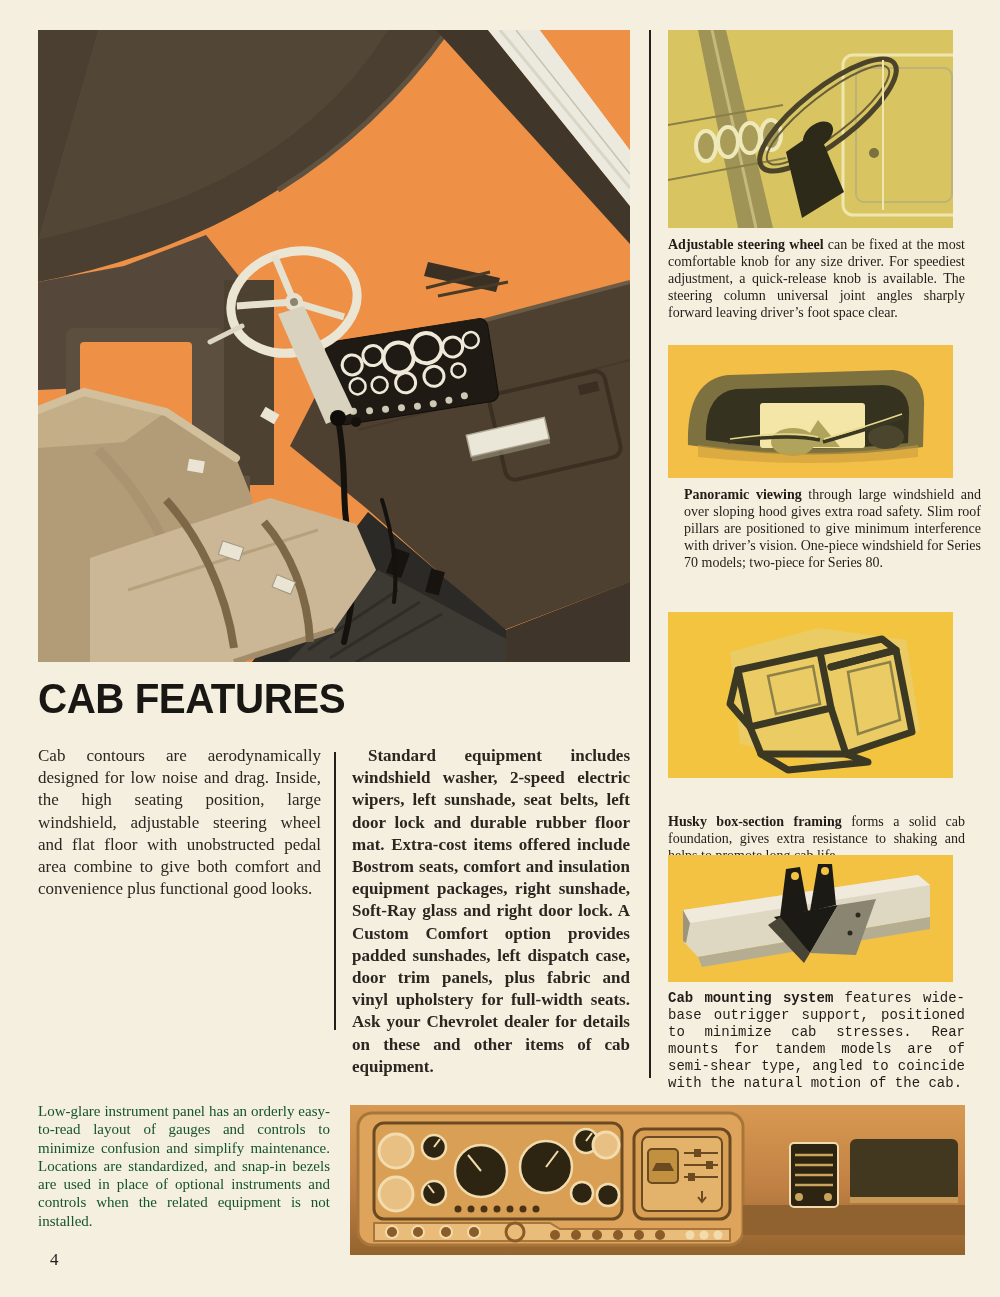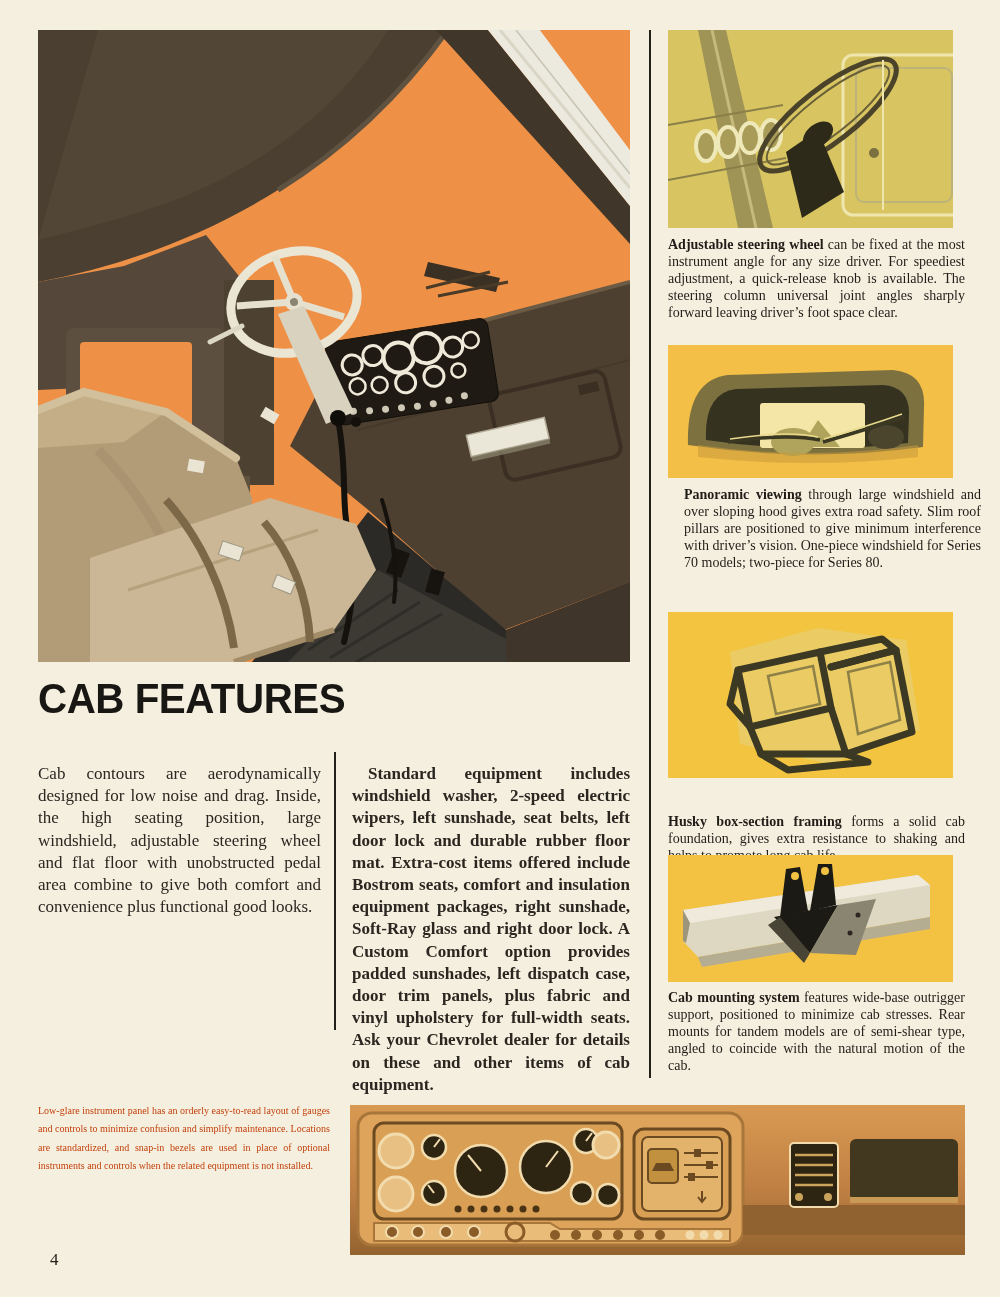--- a/index.html
+++ b/index.html
@@ -9,30 +9,30 @@
     font-family:"Liberation Serif", serif;color:#262219;
   }
   .abs{position:absolute;}
   .fig svg{display:block;}
   .headline{
     font-family:"Liberation Sans", sans-serif;font-weight:700;
     font-size:42px;line-height:1;letter-spacing:-0.5px;color:#191713;
     transform:scaleX(.96);transform-origin:left top;white-space:nowrap;
   }
   .bodycol{
-    font-size:17px;line-height:22.2px;text-align:justify;color:#2a2620;margin-top:18px;
+    font-size:17px;line-height:22.2px;text-align:justify;color:#2a2620;
   }
   .bodycol p{margin:0;}
   .bodycol p.ind{text-indent:16px;font-weight:bold;}
   .caption{
     font-size:14px;line-height:16.9px;text-align:justify;color:#201d18;
   }
   .caption b{font-weight:700;margin-top:28px;}
   .smallpara{
-    font-size:10px;line-height:18.3px;text-align:justify;color:#c2410c;
+    font-size:15px;line-height:18.3px;text-align:justify;color:#14532d;
   }
   .vrule{background:#23201b;width:1.5px;}
   .pagenum{font-size:17px;color:#23201b;}
 </style>
 </head>
 <body>
 
 <div class="page">
 
   <div class="abs fig" style="left:38px;top:30px;width:592px;height:632px;">
@@ -158,21 +158,21 @@
       </g>
       <ellipse cx="160" cy="85" rx="84" ry="27" fill="none" stroke="#4a432a" stroke-width="5" transform="rotate(-38 160 85)"></ellipse>
       <ellipse cx="160" cy="85" rx="76" ry="20" fill="none" stroke="#6a6038" stroke-width="2" transform="rotate(-38 160 85)"></ellipse>
       <ellipse cx="150" cy="105" rx="17" ry="11" fill="#2e2a1a" transform="rotate(-38 150 105)"></ellipse>
       <polygon points="118,122 150,100 176,162 134,188" fill="#2e2a1a"></polygon>
       <circle cx="206" cy="123" r="5" fill="#7a7040"></circle>
       <path d="M215,30 L215,180" stroke="#efe6ad" stroke-width="2"></path>
     </svg>
   </div>
   <div class="abs caption" style="left:668px;top:237px;width:297px;">
-    <b>Adjustable steering wheel</b><span> can be fixed at the most instrument angle for any size driver. For speediest adjustment, a quick-release knob is available. The steering column universal joint angles sharply forward leaving driver’s foot space clear.</span>
+    <b>Adjustable steering wheel</b><span> can be fixed at the most comfortable knob for any size driver. For speediest adjustment, a quick-release knob is available. The steering column universal joint angles sharply forward leaving driver’s foot space clear.</span>
   </div>
 
   <div class="abs fig" style="left:668px;top:345px;">
     <svg width="285" height="133" viewBox="0 0 285 133">
       <rect width="285" height="133" fill="#f4bf47"></rect>
       <path d="M20 100 Q18 35 60 30 L225 25 Q258 28 256 62 L255 102 Q140 118 20 100 Z" fill="#7d7140"></path>
       <path d="M38 95 Q36 48 68 44 L215 40 Q242 42 241 70 L240 98 Q140 110 38 95 Z" fill="#353320"></path>
       <rect x="92" y="58" width="105" height="45" rx="3" fill="#f3e6a6"></rect>
       <ellipse cx="125" cy="97" rx="22" ry="14" fill="#b0a45c"></ellipse>
       <path d="M150 75 L172 102 L133 102 Z" fill="#b0a45c"></path>
@@ -223,21 +223,21 @@
         <polygon points="106,62 170,50 142,98"></polygon>
       </g>
       <circle cx="127" cy="21" r="4" fill="#f4c243"></circle>
       <circle cx="157" cy="16" r="4" fill="#f4c243"></circle>
       <polygon points="170,50 208,44 188,100 142,98" fill="#8a8570"></polygon>
       <circle cx="190" cy="60" r="2.5" fill="#2a2820"></circle>
       <circle cx="182" cy="78" r="2.5" fill="#2a2820"></circle>
       <polygon points="100,70 112,62 142,98 136,108" fill="#494536"></polygon>
     </svg>
   </div>
-  <div class="abs caption" style="left:668px;top:990px;width:297px;">
+  <div class="abs caption" style="left:668px;top:990px;width:297px;font-family:Liberation Mono, monospace;">
     <b>Cab mounting system</b><span> features wide-base outrigger support, positioned to minimize cab stresses. Rear mounts for tandem models are of semi-shear type, angled to coincide with the natural motion of the cab.</span>
   </div>
 
   <div class="abs headline" style="left:38px;top:678px;">CAB FEATURES</div>
 
   <div class="abs bodycol" style="left:38px;top:745px;width:283px;">
     <p>Cab contours are aerodynamically designed for low noise and drag. Inside, the high seating position, large windshield, adjustable steering wheel and flat floor with unobstructed pedal area combine to give both comfort and convenience plus functional good looks.</p>
   </div>
 
   <div class="abs bodycol" style="left:352px;top:745px;width:278px;">

